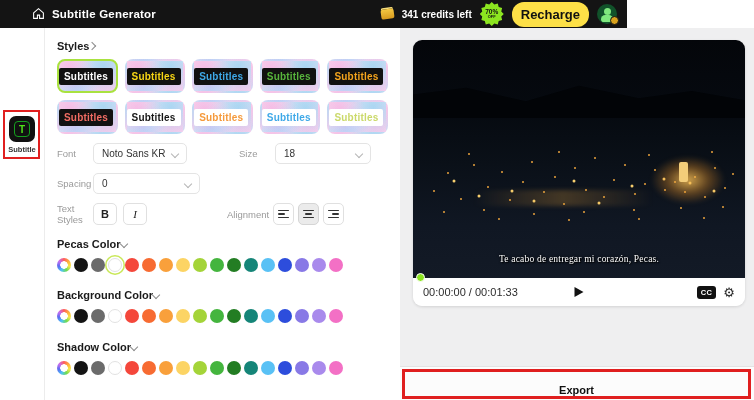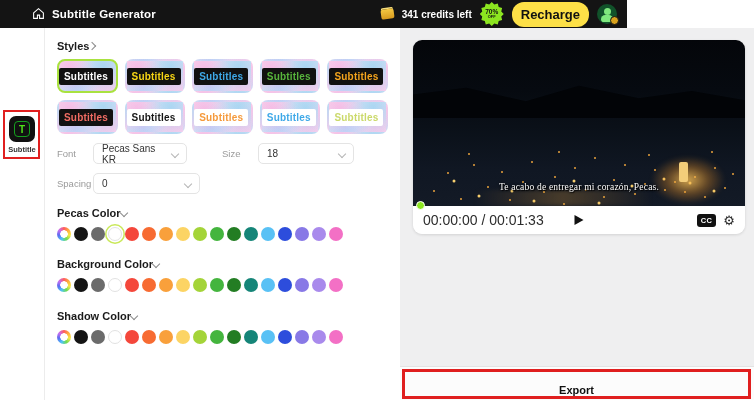--- a/index.html
+++ b/index.html
@@ -68,32 +68,32 @@
   .swatch{width:14px;height:14px;border-radius:50%;cursor:pointer;flex:none}
   .swatch.white{border:1px solid #e2e2e2}
   .swatch.selected{box-shadow:0 0 0 1.5px #fff,0 0 0 3px #c9e858}
   .swatch.picker{background:
       radial-gradient(circle,#fff 0 3.5px,rgba(255,255,255,0) 4px),
       conic-gradient(#ff5c5c,#ffb13d,#f7e94a,#6fdc51,#4fc3f7,#5a6cf0,#c66ef0,#ff5c5c)}
 
   
   .rpanel{position:absolute;top:28px;left:400px;width:354px;height:372px;background:#efeff0}
   .player-card{position:absolute;left:13px;top:12px;width:332px;border-radius:9px;overflow:hidden;box-shadow:0 1px 3px rgba(0,0,0,.12)}
-  .video{position:relative;width:332px;height:166px;background:linear-gradient(#04060a 0%,#060a10 30%,#0a1018 52%,#101723 78%,#131a26 100%);overflow:hidden}
+  .video{position:relative;width:332px;height:238px;background:linear-gradient(#04060a 0%,#060a10 30%,#0a1018 52%,#101723 78%,#131a26 100%);overflow:hidden}
   .mountains{position:absolute;left:0;top:26px;width:100%;height:52px;background:#020407;clip-path:polygon(0 100%,0 55%,16% 42%,34% 68%,50% 38%,68% 62%,84% 48%,100% 66%,100% 100%)}
   .dots{position:absolute;left:0;top:0;width:2px;height:2px;border-radius:50%;color:#e8a23c;background:transparent;box-shadow:
     20px 150px 0 0,34px 132px 0 0,47px 158px 0 0,60px 124px 0 0,74px 146px 0 0,88px 131px 0 0,96px 159px 0 0,109px 141px 0 0,118px 121px 0 0,130px 151px 0 0,141px 136px 0 0,150px 163px 0 0,161px 127px 0 0,172px 149px 0 0,181px 117px 0 0,190px 156px 0 0,200px 139px 0 0,211px 124px 0 0,221px 153px 0 0,231px 143px 0 0,241px 129px 0 0,251px 149px 0 0,261px 141px 0 0,271px 151px 0 0,281px 136px 0 0,291px 156px 0 0,301px 127px 0 0,311px 147px 0 0,319px 133px 0 0,30px 171px 0 0,70px 169px 0 0,120px 173px 0 0,170px 171px 0 0,220px 169px 0 0,267px 167px 0 0,309px 166px 0 0,55px 113px 0 0,145px 111px 0 0,235px 114px 0 0,298px 111px 0 0,85px 178px 0 0,155px 179px 0 0,225px 178px 0 0,290px 177px 0 0}
   .dots2{position:absolute;left:0;top:0;width:2px;height:2px;border-radius:50%;color:#f7cf6e;background:transparent;box-shadow:40px 140px 0 .5px,98px 150px 0 .5px,160px 140px 0 .5px,218px 145px 0 .5px,250px 138px 0 .5px,276px 142px 0 .5px,300px 150px 0 .5px,120px 160px 0 .5px,65px 155px 0 .5px,185px 162px 0 .5px}
   .glow{position:absolute;left:238px;top:116px;width:74px;height:48px;background:radial-gradient(closest-side,rgba(246,190,85,.85),rgba(240,150,40,.35) 55%,rgba(240,150,40,0));filter:blur(2px)}
   .spire{position:absolute;left:266px;top:122px;width:9px;height:20px;background:#f3cd79;border-radius:2px;filter:blur(.7px)}
   .street{position:absolute;left:60px;top:150px;width:180px;height:16px;background:linear-gradient(90deg,rgba(232,162,60,0),rgba(232,162,60,.25),rgba(232,162,60,0));filter:blur(2px)}
   .subline{position:absolute;left:0;right:0;bottom:14px;text-align:center;font-family:"Liberation Serif",serif;font-size:9.5px;color:#fdfdfd;text-shadow:0 0 3px #000,1px 1px 1px #000;letter-spacing:.2px}
   .controls{position:relative;height:28px;background:#fff;display:flex;align-items:center;padding:0 10px}
   .phead{position:absolute;left:3px;top:-5px;width:9px;height:9px;border-radius:50%;background:#8ce520;border:1px solid #fff}
-  .timetxt{font-size:14px;color:#2c2c2c}
+  .timetxt{font-size:11px;color:#2c2c2c}
   .play{position:absolute;left:50%;transform:translateX(-50%);width:0;height:0;border-left:9px solid #111;border-top:5.5px solid transparent;border-bottom:5.5px solid transparent;cursor:pointer}
   .ctl-right{margin-left:auto;display:flex;align-items:center;gap:7px}
   .ccbtn{background:#111;color:#fff;font-size:7.5px;font-weight:700;border-radius:3px;padding:2px 4px;cursor:pointer;letter-spacing:.4px}
   .gear{font-size:13px;color:#2c2c2c;cursor:pointer;line-height:1}
 
   
   .export-strip{position:absolute;left:400px;top:366px;width:354px;height:34px;background:#fcfcfc;border-top:1px solid #e3e3e3}
   .export-annot{position:absolute;left:2px;top:2px;width:349px;height:29px;border:3px solid #e01f1f;display:flex;align-items:flex-start;justify-content:center;padding:12px}
   .export-btn{width:100%;height:100%;background:#8ce520;border:none;border-radius:4px;font-weight:700;font-size:11px;color:#101010;cursor:pointer;font-family:"Liberation Sans",sans-serif}
 </style>
@@ -172,38 +172,65 @@
       </div>
       <div class="tile">
         <span class="tile-box" style="color: rgb(203, 217, 106); background: rgb(255, 255, 255);">Subtitles</span>
       </div>
     </div>
 
 
   <div class="set-row">
     <span class="flabel">Font</span>
     <span class="dd" style="width:94px">
-      <span>Pecas Sans KR</span>
+      <span>Noto Sans KR</span>
       <span class="chev down"></span>
     </span>
-    <span class="flabel" style="margin-left:35px;width:36px">Size</span>
+    <span class="flabel" style="margin-left:52px;width:36px">Size</span>
     <span class="dd" style="width:96px">
       <span>18</span>
       <span class="chev down"></span>
     </span>
   </div>
 
   <div class="set-row">
     <span class="flabel">Spacing</span>
     <span class="dd" style="width:107px">
       <span>0</span>
       <span class="chev down"></span>
     </span>
   </div>
 
+  <div class="set-row">
+    <span class="flabel">Text Styles</span>
+    <span class="sq-btn" style="font-weight:700">B</span>
+    <span class="sq-btn" style="font-style:italic;font-family:'Liberation Serif',serif;margin-left:6px">I</span>
+    <span class="flabel" style="margin-left:80px;width:46px">Alignment</span>
+    <span class="sq-btn" style="width:21px">
+        <span class="alines al-l">
+          <i></i>
+          <i></i>
+          <i></i>
+        </span>
+      </span>
+    <span class="sq-btn sel" style="width:21px;margin-left:4px">
+        <span class="alines al-c">
+          <i></i>
+          <i></i>
+          <i></i>
+        </span>
+      </span>
+    <span class="sq-btn" style="width:21px;margin-left:4px">
+        <span class="alines al-r">
+          <i></i>
+          <i></i>
+          <i></i>
+        </span>
+      </span>
+  </div>
 
   <div class="sec-head" style="margin-top:13px">
     <span class="sec-title">Pecas Color</span>
     <span class="chev down"></span>
   </div>
   <div class="swatch-row">
       <span class="swatch picker"></span>
       <span class="swatch" style="background: rgb(20, 20, 20);"></span>
       <span class="swatch" style="background: rgb(107, 107, 107);"></span>
       <span class="swatch white selected" style="background: rgb(255, 255, 255);"></span>

